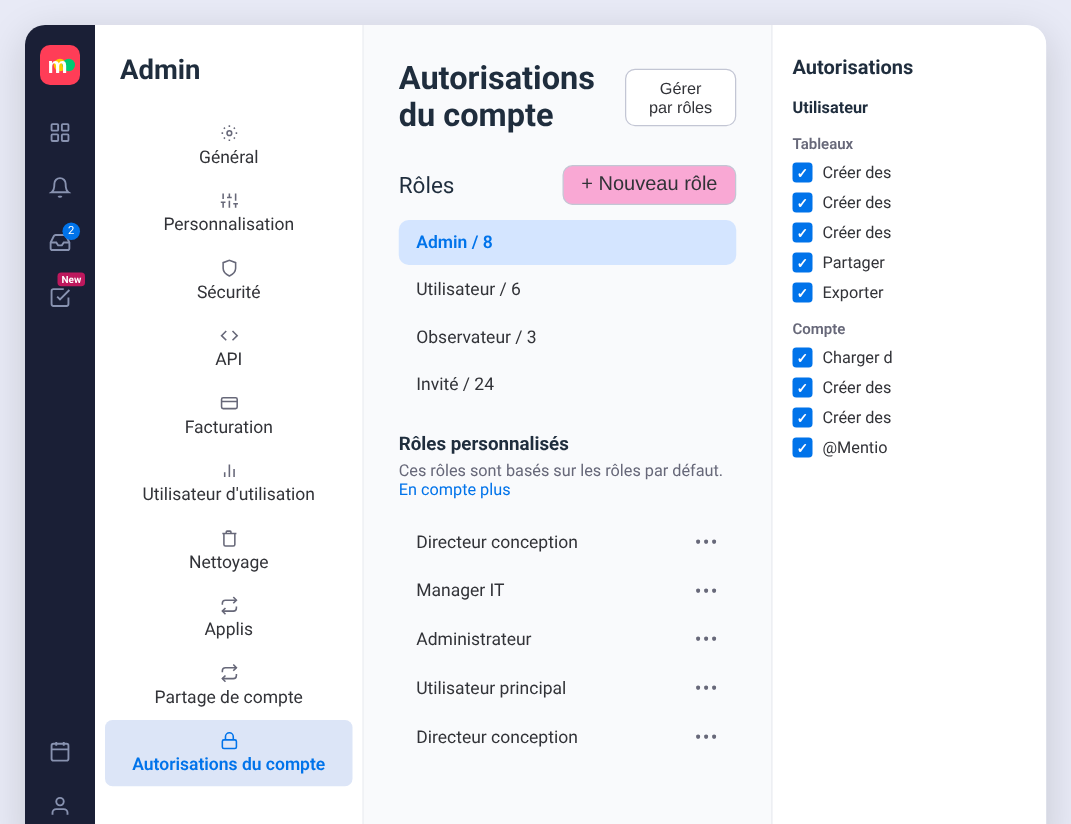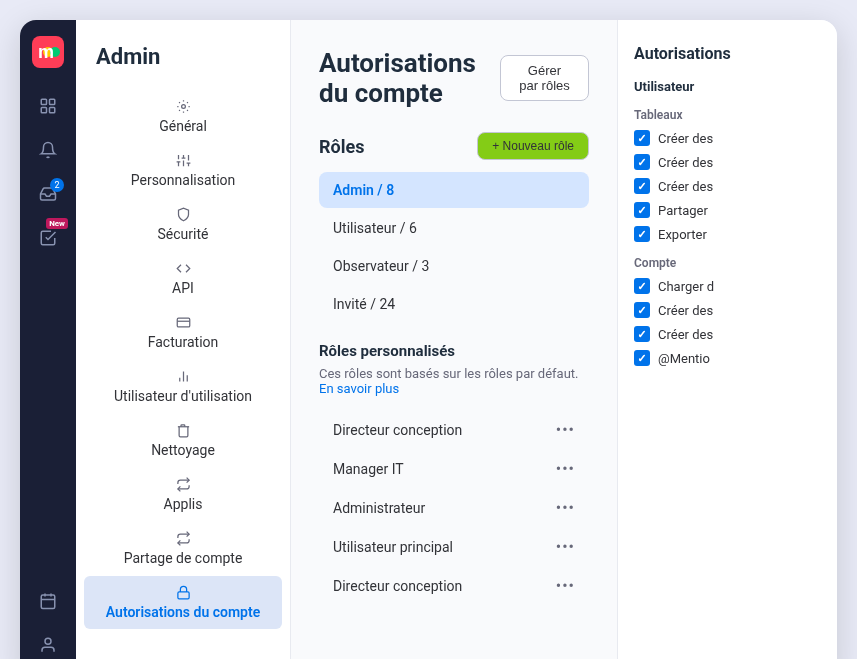--- a/index.html
+++ b/index.html
@@ -165,32 +165,32 @@
 
     .section-header {
       display: flex;
       align-items: center;
       justify-content: space-between;
       margin-bottom: 12px;
     }
 
     .section-title {
       font-size: 18px;
-      font-weight: 700;
+      font-weight: 400;
       color: #1f2d3d;
     }
 
     .btn-new-role {
       display: flex;
       align-items: center;
       gap: 5px;
       border: 1.5px solid #c3c6d4;
-      background: #84cc16;
+      background: #f9a8d4;
       color: #323338;
-      font-size: 12px;
+      font-size: 16px;
       padding: 6px 14px;
       border-radius: 8px;
       cursor: pointer;
       font-weight: 500;
     }
 
     .roles-list {
       display: flex;
       flex-direction: column;
       gap: 2px;
@@ -519,21 +519,21 @@
       </div>
       <div class="role-item">
         <span>Invité / 24</span>
       </div>
     </div>
 
     <div class="custom-roles-section">
       <div class="custom-roles-title">Rôles personnalisés</div>
       <div class="custom-roles-desc">
         <span>Ces rôles sont basés sur les rôles par défaut.</span>
-        <a href="#">En savoir plus</a>
+        <a href="#">En compte plus</a>
       </div>
 
       <div class="custom-role-item">
         <span>Directeur conception</span>
         <span class="three-dots">•••</span>
       </div>
       <div class="custom-role-item">
         <span>Manager IT</span>
         <span class="three-dots">•••</span>
       </div>

